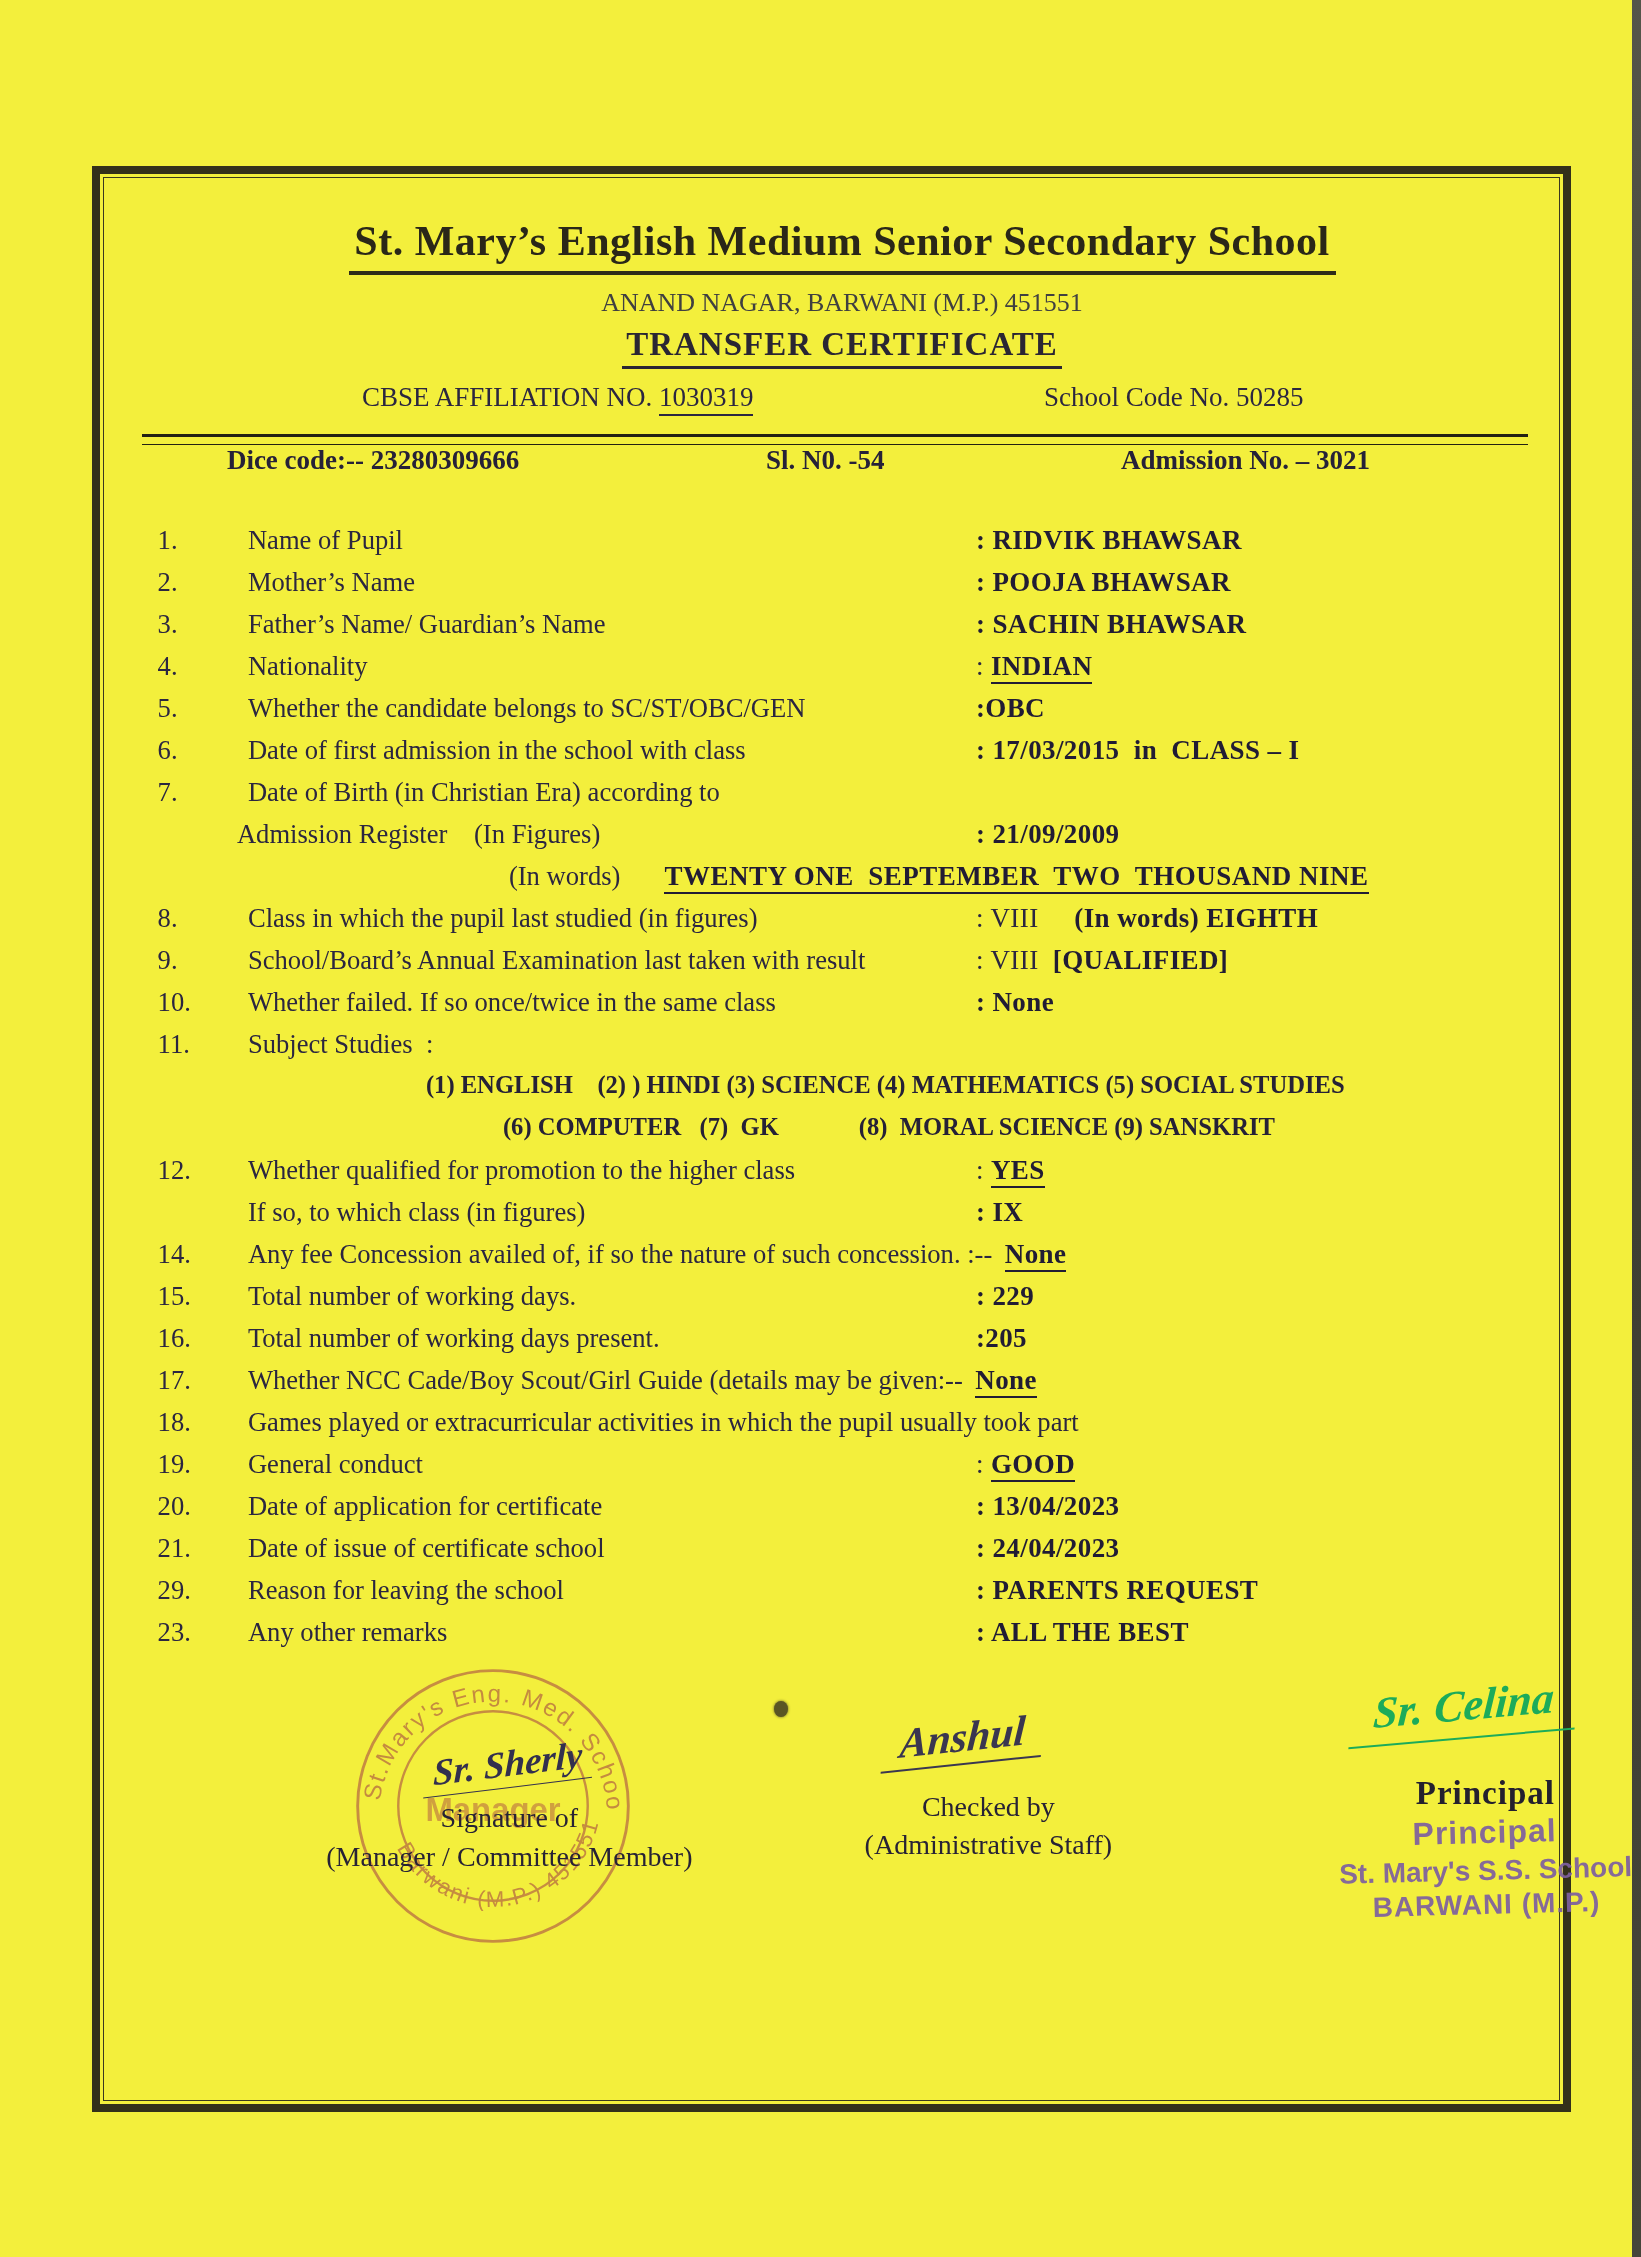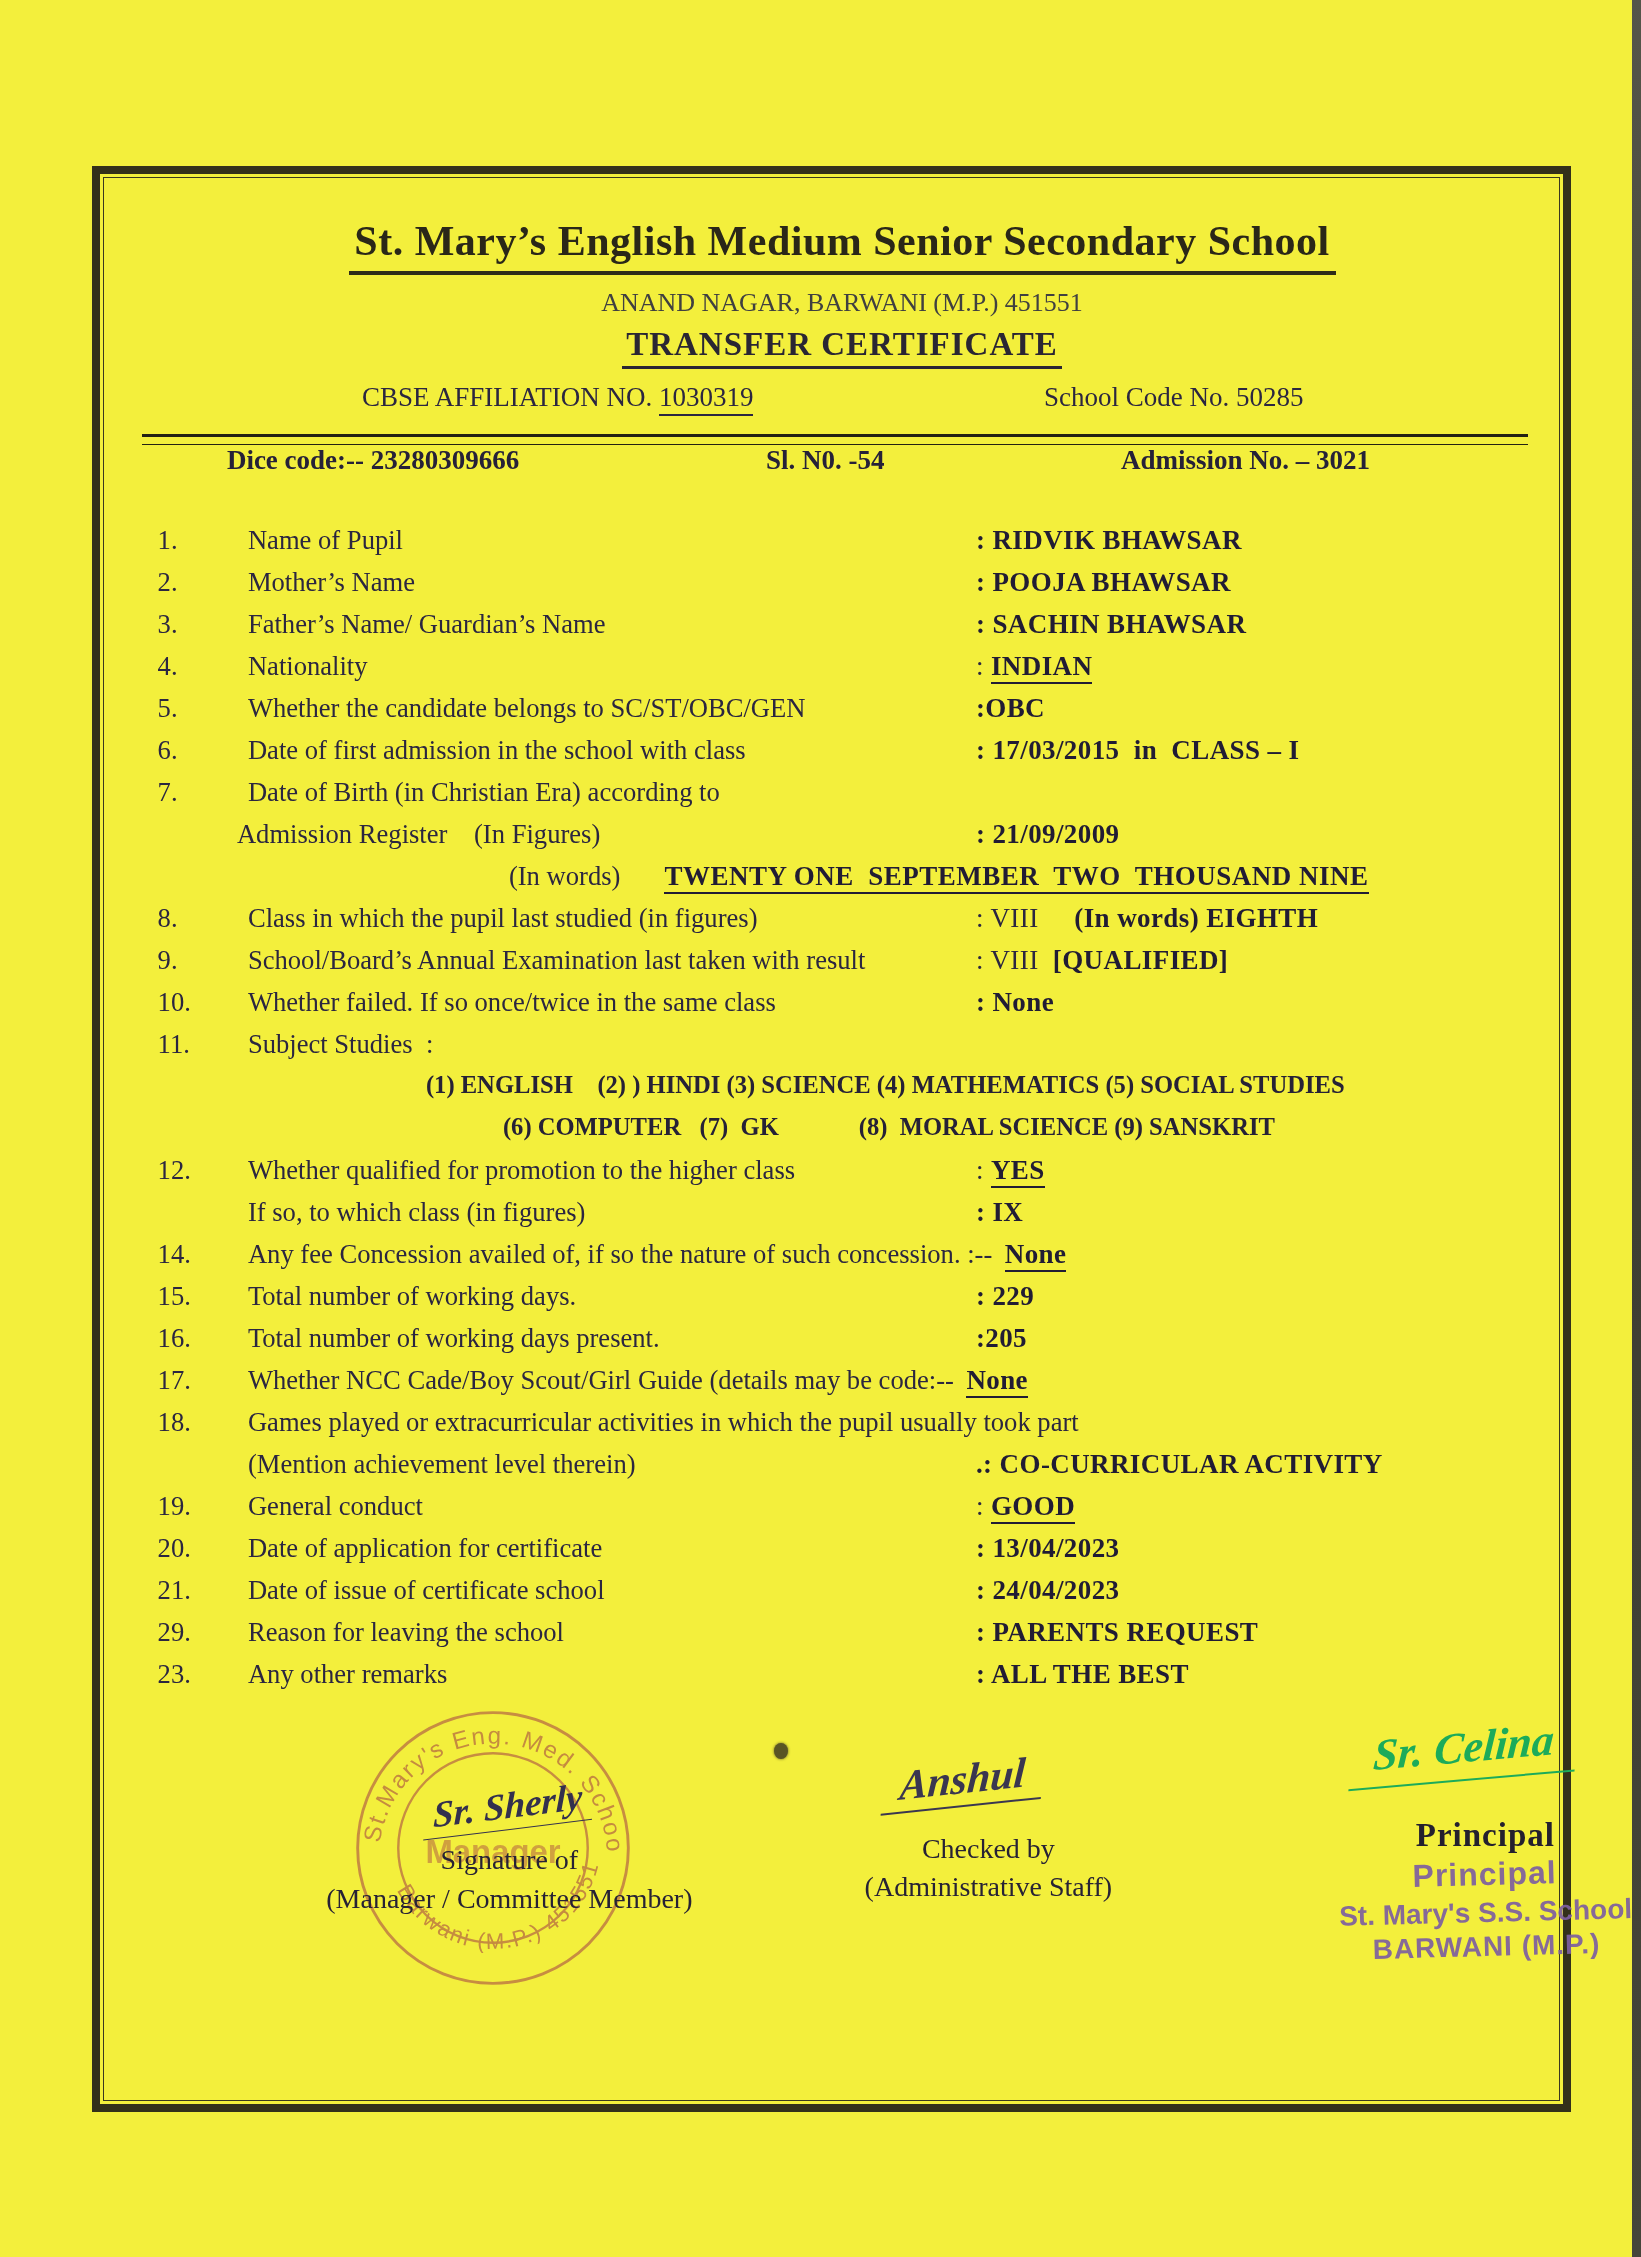--- a/index.html
+++ b/index.html
@@ -135,25 +135,24 @@
 
       <div class="line"><span class="label">If so, to which class (in figures)</span><span class="value">: IX</span></div>
 
 
       <div class="line inline"><span class="num">14.</span><span class="label">Any fee Concession availed of, if so the nature of such concession. :-- </span><span class="value u">None</span></div>
 
       <div class="line"><span class="num">15.</span><span class="label">Total number of working days.</span><span class="value">: 229</span></div>
 
       <div class="line"><span class="num">16.</span><span class="label">Total number of working days present.</span><span class="value">:205</span></div>
 
-      <div class="line inline"><span class="num">17.</span><span class="label">Whether NCC Cade/Boy Scout/Girl Guide (details may be code:-- </span><span class="value u">None</span></div>
+      <div class="line inline"><span class="num">17.</span><span class="label">Whether NCC Cade/Boy Scout/Girl Guide (details may be given:-- </span><span class="value u">None</span></div>
 
       <div class="line"><span class="num">18.</span><span class="label">Games played or extracurricular activities in which the pupil usually took part</span></div>
 
-      <div class="line"><span class="label">(Mention achievement level therein)</span><span class="value">.: CO-CURRICULAR ACTIVITY</span></div>
 
       <div class="line"><span class="num">19.</span><span class="label">General conduct</span><span class="value"><span class="vreg">: </span><span class="u">GOOD</span></span></div>
 
       <div class="line"><span class="num">20.</span><span class="label">Date of application for certificate</span><span class="value">: 13/04/2023</span></div>
 
       <div class="line"><span class="num">21.</span><span class="label">Date of issue of certificate school</span><span class="value">: 24/04/2023</span></div>
 
       <div class="line"><span class="num">29.</span><span class="label">Reason for leaving the school</span><span class="value">: PARENTS REQUEST</span></div>
 
       <div class="line"><span class="num">23.</span><span class="label">Any other remarks</span><span class="value">: ALL THE BEST</span></div>

